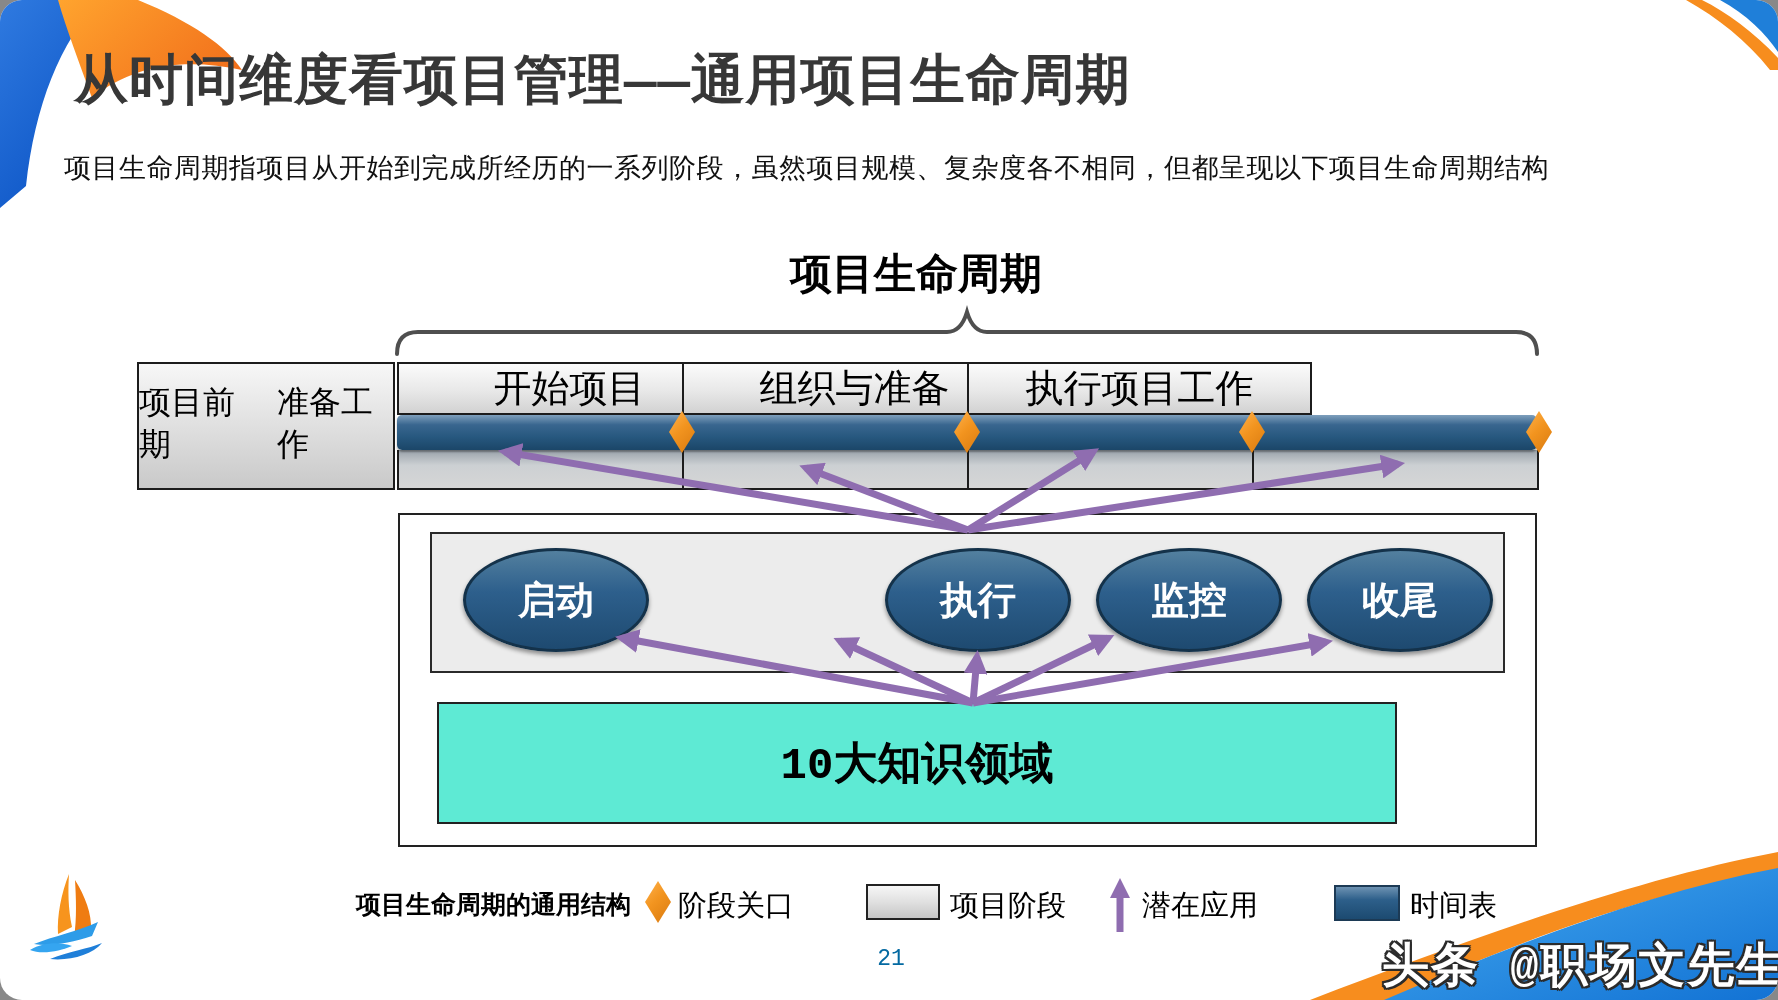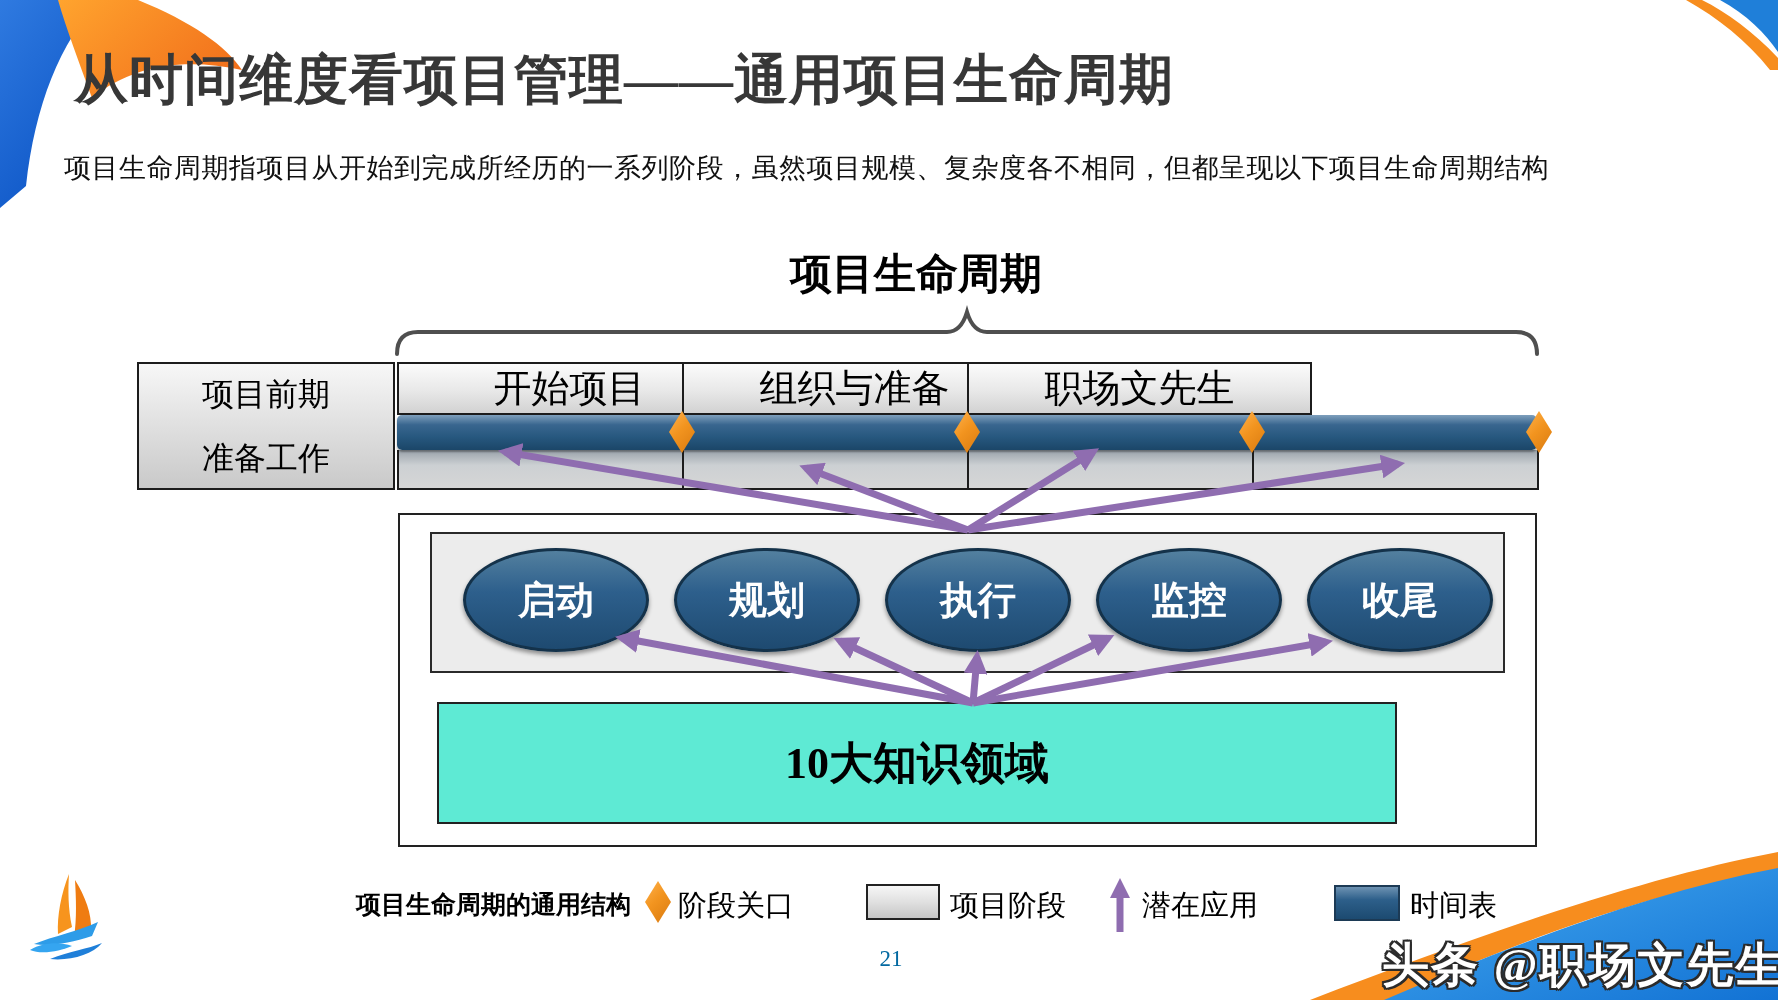--- a/index.html
+++ b/index.html
@@ -1,28 +1,28 @@
 <!DOCTYPE html>
 <html><head>
 <meta charset="utf-8">
 <style>
   html,body{margin:0;padding:0;background:#888;}
   .slide{
     position:relative;width:1778px;height:1000px;background:#ffffff;
-    overflow:hidden;font-family:Liberation Serif, serif;
+    overflow:hidden;font-family:Liberation Mono, monospace;border-radius:22px;
   }
   .abs{position:absolute;}
   
   .main-title{left:74px;top:44px;font-size:54px;font-weight:800;color:#373737;letter-spacing:1px;white-space:nowrap;}
   .sub-title{left:64px;top:140px;font-size:27px;color:#101010;white-space:nowrap;letter-spacing:0.5px;margin-top:10px;}
   .diagram-title{left:790px;top:246px;width:364px;font-size:42px;font-weight:800;color:#000;}
   
   .prep-box{left:137px;top:362px;width:258px;height:128px;box-sizing:border-box;
     border:2px solid #1c1c1c;background:linear-gradient(180deg,#f7f7f7 0%,#e2e2e2 45%,#c9c9c9 100%);
-    display:flex;flex-direction:column;justify-content:center;align-items:center;
+    display:flex;flex-direction:row;justify-content:center;align-items:center;
     font-size:32px;color:#000;line-height:42px;z-index:2;gap:22px;}
   .phase-cell{top:362px;width:345px;height:53px;box-sizing:border-box;border:2px solid #1c1c1c;
     background:linear-gradient(180deg,#fbfbfb 0%,#e8e8e8 55%,#d2d2d2 100%);
     display:flex;align-items:center;justify-content:center;font-size:38px;color:#000;z-index:1;}
   .under-cell{top:450px;width:287px;height:40px;box-sizing:border-box;border:2px solid #1c1c1c;border-top:none;
     background:linear-gradient(180deg,#98a1a9 0%,#ccd0d3 40%,#d6d6d6 100%);z-index:1;}
   .blue-bar{left:397px;top:415px;width:1140px;height:35px;border-radius:5px;z-index:3;
     background:linear-gradient(180deg,#7e9fbc 0%,#39668f 28%,#27587f 62%,#1b4668 100%);
     box-shadow:0 2px 2px rgba(0,0,0,.35);}
   .milestone{width:26px;height:42px;z-index:4;
@@ -107,42 +107,39 @@
     <span>准备工作</span>
   </div>
 
   <div class="abs phase-cell" style="left:397px">
       <span>开始项目</span>
     </div>
   <div class="abs phase-cell" style="left:682px">
       <span>组织与准备</span>
     </div>
   <div class="abs phase-cell" style="left:967px">
-      <span>职场文先生</span>
+      <span>执行项目工作</span>
     </div>
 
   <div class="abs under-cell" style="left:397px"></div>
   <div class="abs under-cell" style="left:682px"></div>
   <div class="abs under-cell" style="left:967px"></div>
   <div class="abs under-cell" style="left:1252px"></div>
 
   <div class="abs blue-bar"></div>
   <div class="abs milestone" style="left:669px;top:411px"></div>
   <div class="abs milestone" style="left:954px;top:411px"></div>
   <div class="abs milestone" style="left:1239px;top:411px"></div>
   <div class="abs milestone" style="left:1526px;top:411px"></div>
 
   <div class="abs outer-box"></div>
   <div class="abs process-box"></div>
 
   <div class="abs stage-ellipse" style="left:463px;top:548px">
       <span>启动</span>
-    </div>
-  <div class="abs stage-ellipse" style="left:674px;top:548px">
-      <span>规划</span>
     </div>
   <div class="abs stage-ellipse" style="left:885px;top:548px">
       <span>执行</span>
     </div>
   <div class="abs stage-ellipse" style="left:1096px;top:548px">
       <span>监控</span>
     </div>
   <div class="abs stage-ellipse" style="left:1307px;top:548px">
       <span>收尾</span>
     </div>

